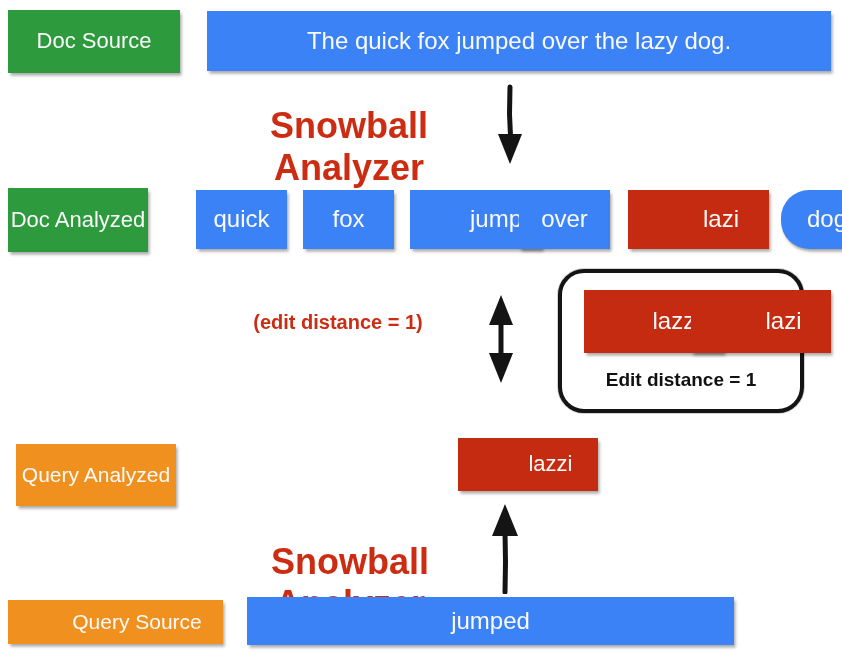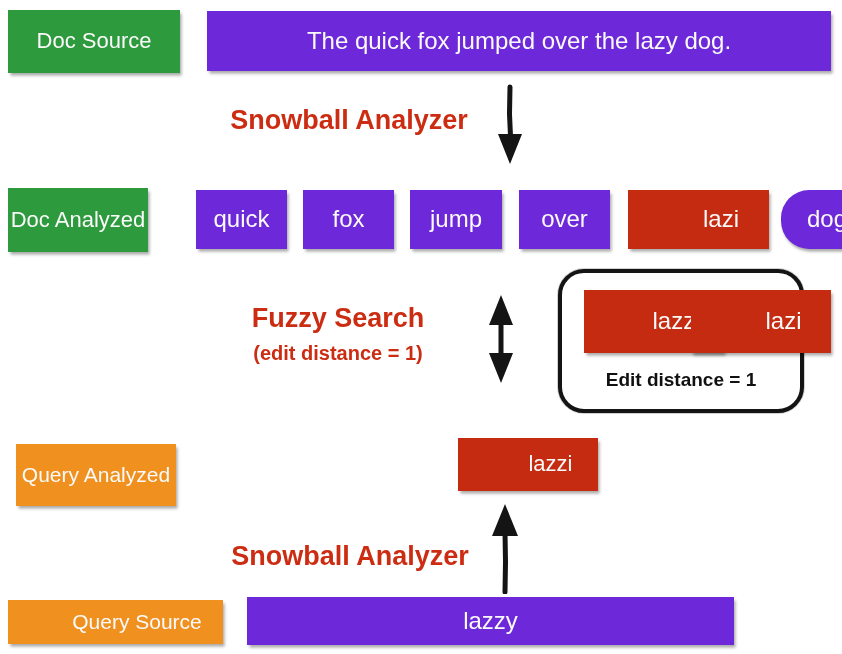--- a/index.html
+++ b/index.html
@@ -6,30 +6,30 @@
   #canvas{
     position:relative;width:842px;height:654px;background:#ffffff;
     font-family:"Liberation Sans", sans-serif;overflow:hidden;
   }
   .box{
     position:absolute;display:flex;align-items:center;justify-content:center;
     color:#fafafa;box-shadow:1.5px 2.5px 3px rgba(0,0,0,0.35);
     text-align:center;line-height:1.1;
   }
   .green{background:#2d9a3d;}
-  .blue{background:#6d28d9;}
+  .blue{background:#3b82f6;}
   .red{background:#c52b10;padding-left:45px;}
   .orange{background:#f0901e;}
   .label-22{font-size:22px;}
   .label-21{font-size:21px;}
   .label-24{font-size:24px;}
   .heading{
     position:absolute;color:#cc2d12;font-weight:bold;text-align:center;
   }
-  .heading .h-main{font-size:27px;display:block;}
+  .heading .h-main{font-size:36px;display:block;}
   .heading .h-sub{font-size:20px;display:block;margin-top:8px;}
   .arrow{position:absolute;}
   .panel{
     position:absolute;left:558px;top:269px;width:238px;height:136px;
     background:#ffffff;border:4px solid #141414;border-radius:26px;
     box-shadow:0 0 0 1px rgba(0,0,0,0.18);
   }
   .panel .tok{position:absolute;width:95px;height:63px;top:17px;}
   .panel .caption{
     position:absolute;left:0;top:96px;width:100%;text-align:center;
@@ -38,21 +38,21 @@
   
   #doc-source{left:8px;top:10px;width:172px;height:63px;}
   #doc-sentence{left:207px;top:11px;width:624px;height:60px;}
   
   #analyzer-top{left:209px;top:105px;width:280px;}
   #down-arrow{left:494px;top:84px;}
   
   #doc-analyzed{left:8px;top:188px;width:140px;height:64px;}
   #tok-quick{left:196px;top:190px;width:91px;height:59px;}
   #tok-fox{left:303px;top:190px;width:91px;height:59px;}
-  #tok-jump{left:410px;top:190px;width:92px;height:59px;}
+  #tok-jump{left:410px;top:190px;width:92px;height:59px;padding-left:40px;}
   #tok-over{left:519px;top:190px;width:91px;height:59px;}
   #tok-lazi{left:628px;top:190px;width:96px;height:59px;}
   #tok-dog{left:781px;top:190px;width:92px;height:59px;border-radius:28px;}
   
   #fuzzy-heading{left:233px;top:303px;width:210px;}
   #double-arrow{left:485px;top:293px;}
   #panel-tok-lazzi{left:22px;}
   #panel-tok-lazi{left:129px;}
   
   #query-analyzed{left:16px;top:444px;width:160px;height:62px;}
@@ -100,21 +100,20 @@
     <span>over</span>
   </div>
   <div class="box red label-24" id="tok-lazi">
     <span>lazi</span>
   </div>
   <div class="box blue label-24" id="tok-dog">
     <span>dog</span>
   </div>
 
   <div class="heading" id="fuzzy-heading">
-    <span class="h-main">Fuzzy Search</span>
     <span class="h-sub">(edit distance = 1)</span>
   </div>
   <svg class="arrow" id="double-arrow" width="32" height="92" viewBox="0 0 32 92">
     <polygon points="16,2 4,32 28,32" fill="#141414"></polygon>
     <path d="M16 28 L16 64" stroke="#141414" stroke-width="5" stroke-linecap="round"></path>
     <polygon points="4,60 28,60 16,90" fill="#141414"></polygon>
   </svg>
   <div class="panel">
     <div class="box red label-24 tok" id="panel-tok-lazzi">
       <span>lazzi</span>
@@ -137,16 +136,16 @@
     <path d="M16 30 L16.5 60 L16 90" stroke="#141414" stroke-width="5" fill="none" stroke-linecap="round"></path>
   </svg>
   <div class="heading" id="analyzer-bottom">
     <span class="h-main">Snowball Analyzer</span>
   </div>
 
   <div class="box orange label-21" id="query-source">
     <span>Query Source</span>
   </div>
   <div class="box blue label-24" id="query-sentence">
-    <span>lazzy</span>
+    <span>jumped</span>
   </div>
 
 </div>
 
 </body></html>

